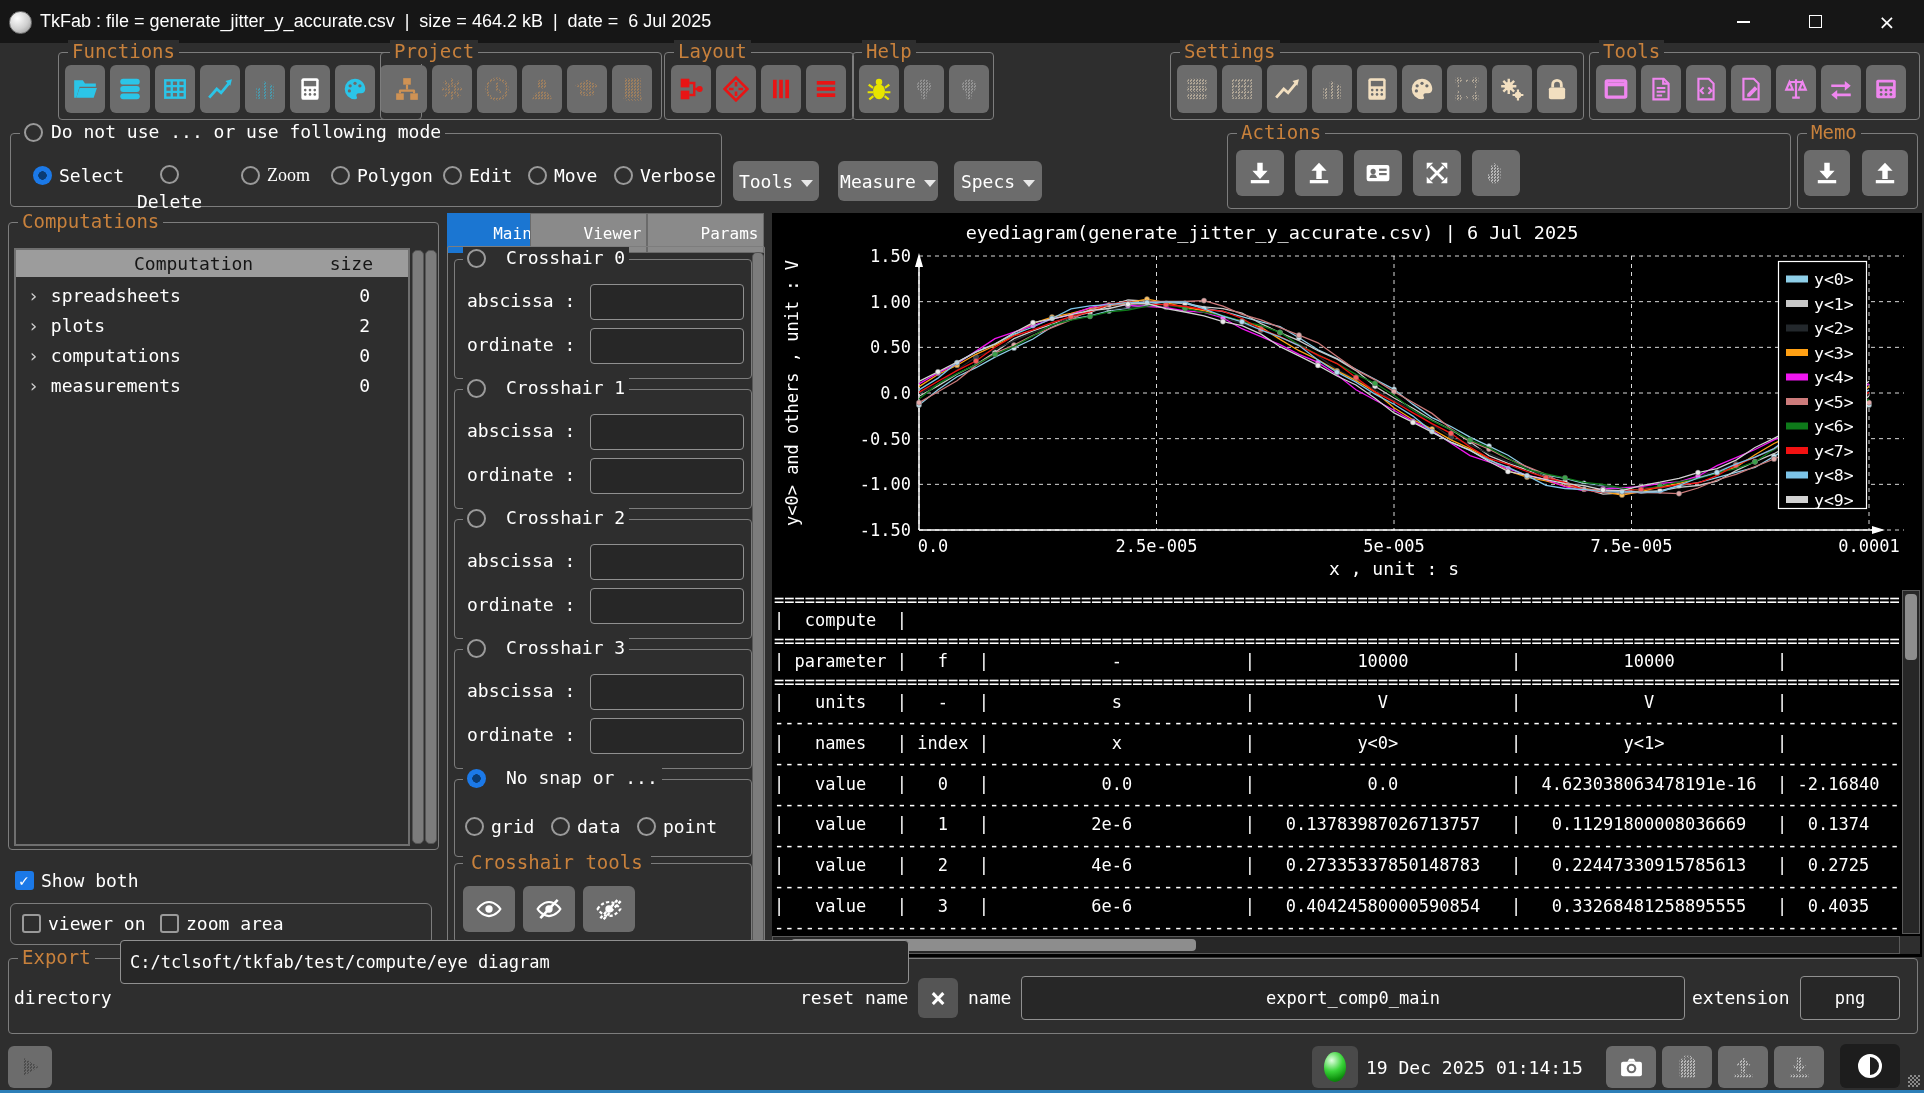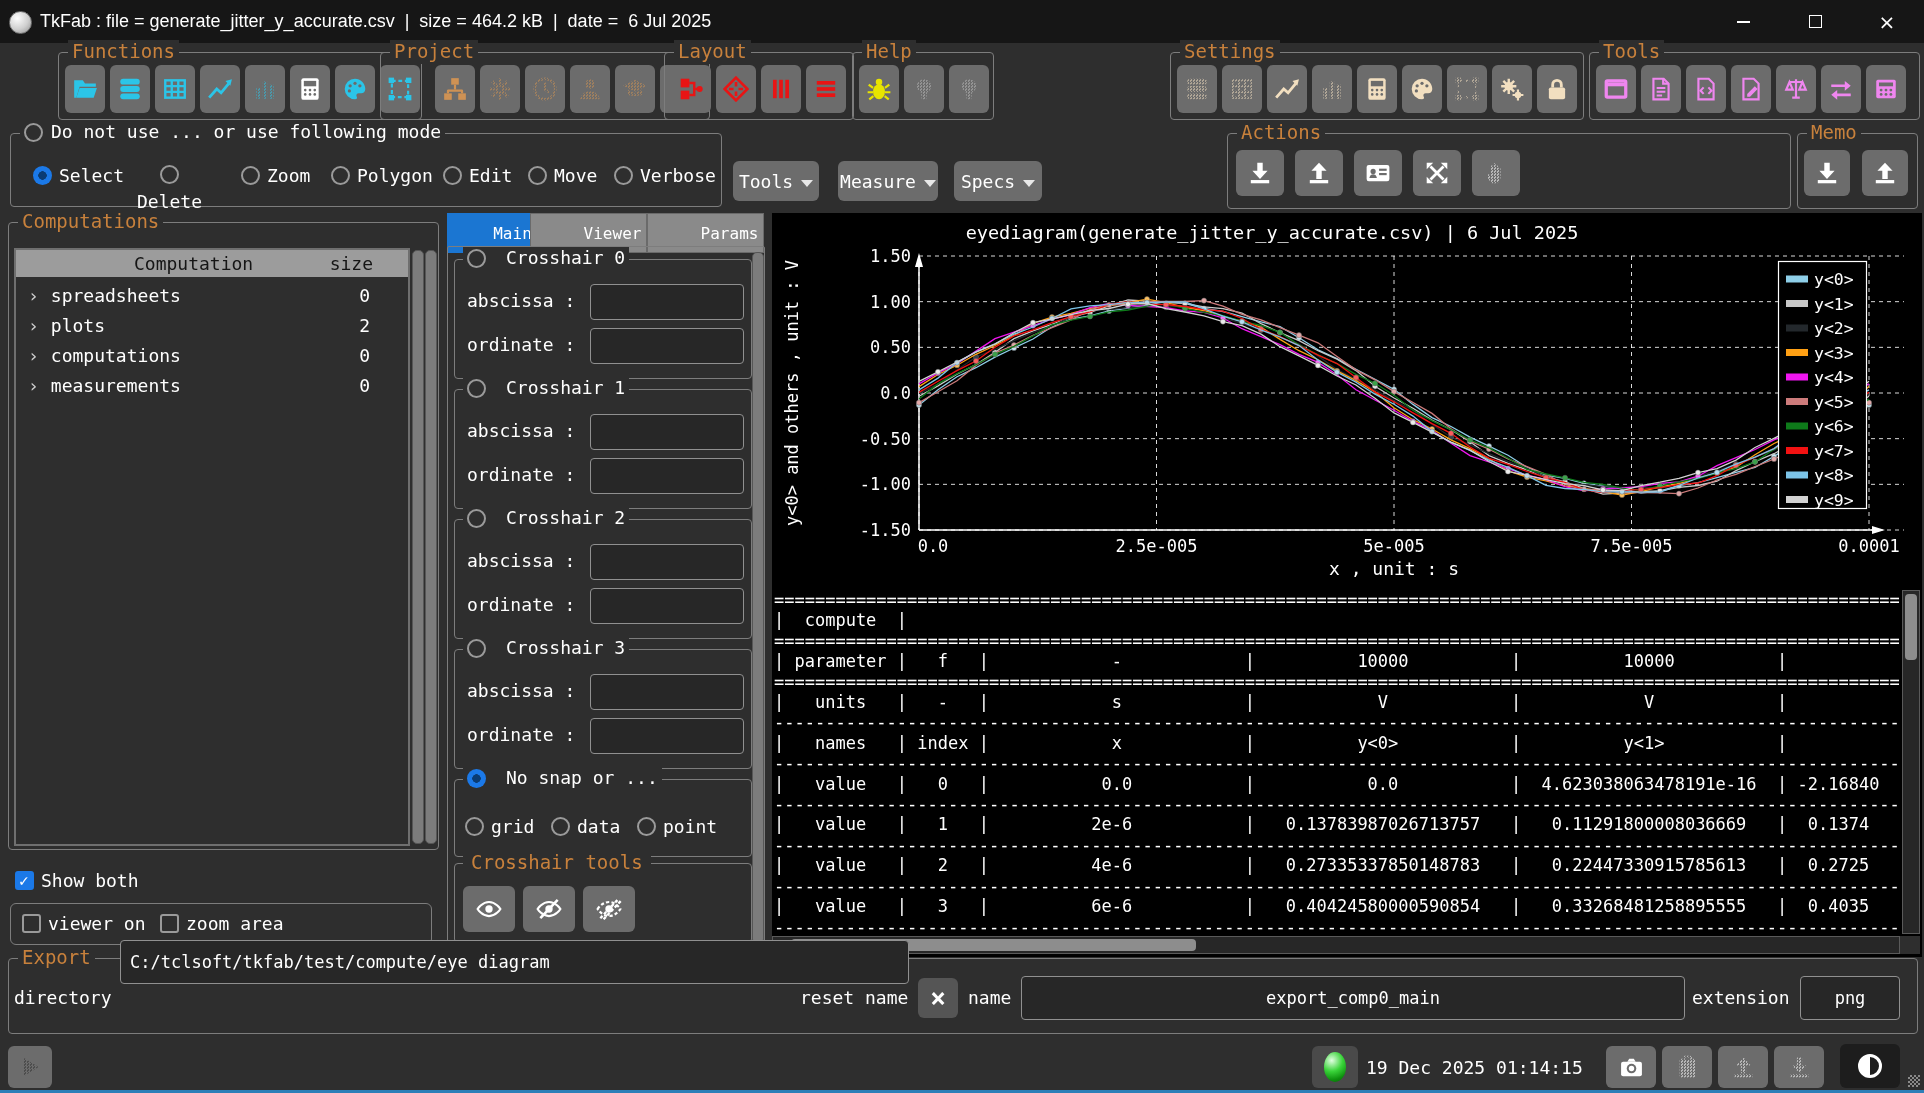--- a/index.html
+++ b/index.html
@@ -173,21 +173,21 @@
                 <rect x="4.5" y="4.5" width="15" height="15"></rect>
               </g>
               <rect x="1.5" y="1.5" width="5" height="5"></rect>
               <rect x="17.5" y="1.5" width="5" height="5"></rect>
               <rect x="1.5" y="17.5" width="5" height="5"></rect>
               <rect x="17.5" y="17.5" width="5" height="5"></rect>
             </svg>
           </div>
         </div>
       </div>
-      <div class="group" style="left: 380px; top: 52px; width: 280px; height: 66px; padding-left: 48px;">
+      <div class="group" style="left: 380px; top: 52px; width: 280px; height: 66px;">
         <div class="glabel">Project</div>
         <div class="tbar">
           <div class="tbtn" style="color: rgb(207, 146, 84);">
             <svg width="26" height="26" viewBox="0 0 24 24" fill="currentColor">
               <rect x="8.5" y="2" width="7" height="6"></rect>
               <rect x="2" y="16" width="7" height="6"></rect>
               <rect x="15" y="16" width="7" height="6"></rect>
               <path d="M11 8h2v4.5h-2z"></path>
               <path d="M4.5 16v-2.2c0-.8.5-1.3 1.3-1.3h12.4c.8 0 1.3.5 1.3 1.3V16h-2v-1.5h-11V16z"></path>
             </svg>
@@ -456,21 +456,21 @@
     </span>
     <div id="mode-options">
         <div class="ctrl-row" style="left: 22px; top: 31px;">
           <div class="radio checked"></div>
           <div class="lbl">Select</div>
         </div>
         <div class="ctrl-row" style="left: 126px; top: 31px; flex-direction: column;">
           <div class="radio"></div>
           <div class="lbl">Delete</div>
         </div>
-        <div class="ctrl-row" style="left: 230px; top: 31px;">
+        <div class="ctrl-row" style="left: 230px; top: 31px; font-family: Liberation Serif, serif;">
           <div class="radio"></div>
           <div class="lbl">Zoom</div>
         </div>
         <div class="ctrl-row" style="left: 320px; top: 31px;">
           <div class="radio"></div>
           <div class="lbl">Polygon</div>
         </div>
         <div class="ctrl-row" style="left: 432px; top: 31px;">
           <div class="radio"></div>
           <div class="lbl">Edit</div>

